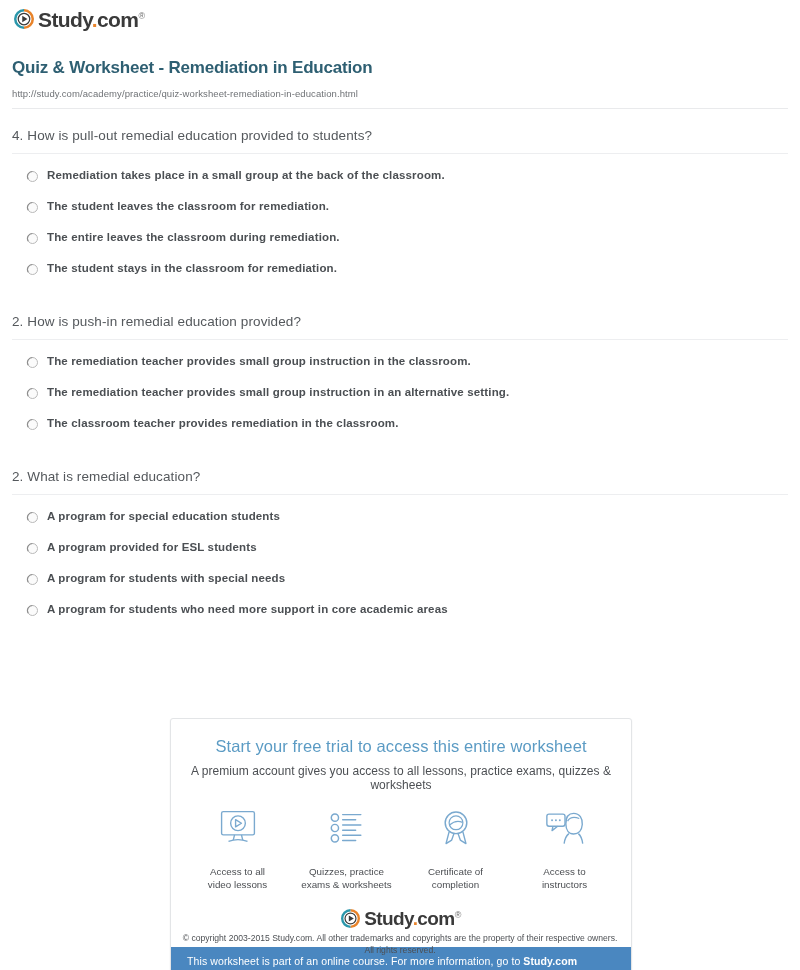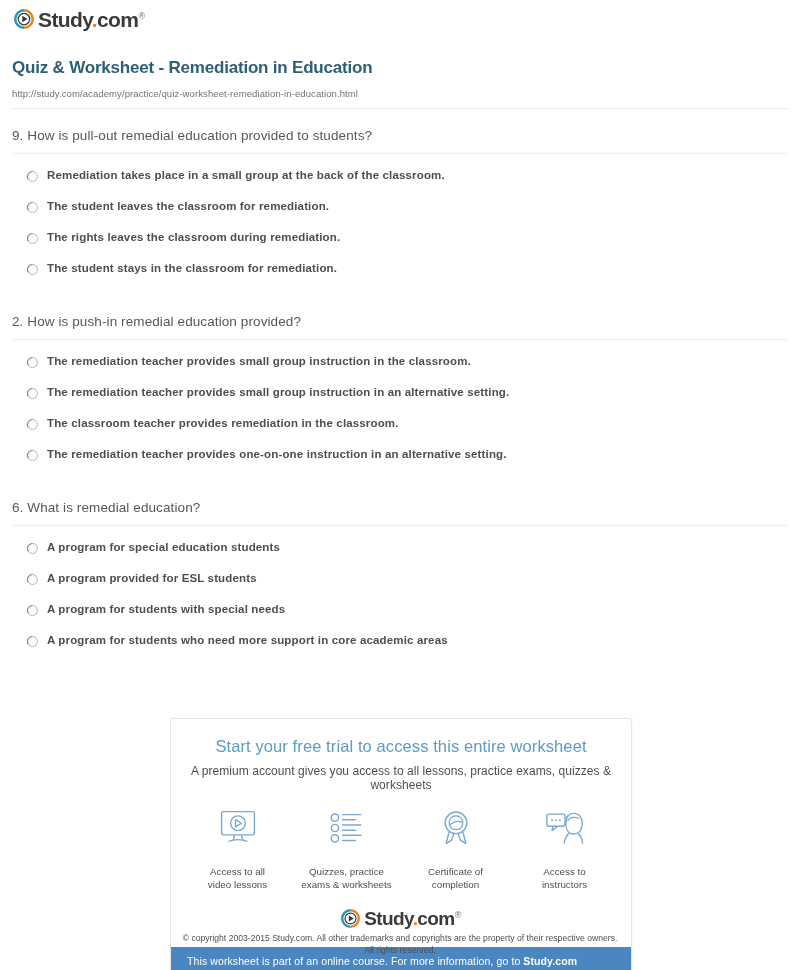--- a/index.html
+++ b/index.html
@@ -232,21 +232,21 @@
     <span class="logo-word"><span>Study</span><span class="dot">.</span><span>com</span><span class="tm">®</span></span>
   </div>
 
   <div class="title">Quiz &amp; Worksheet - Remediation in Education</div>
   <div class="url">http://study.com/academy/practice/quiz-worksheet-remediation-in-education.html</div>
   <div class="header-rule"></div>
 
   <div class="quiz">
 
     <div class="question-block">
-      <div class="question-text">9. How is pull-out remedial education provided to students?</div>
+      <div class="question-text">4. How is pull-out remedial education provided to students?</div>
       <div class="question-rule"></div>
       <div class="options">
         <div class="option-row">
           <span class="radio">
             <svg viewBox="0 0 13 13" width="13" height="13" aria-hidden="true">
               <circle cx="6.5" cy="6.5" r="5" fill="#fbfbfb" stroke="#b9b9b9" stroke-width="1"></circle>
               <path d="M6.5 1.5 A5 5 0 0 0 2.2 9.1" fill="none" stroke="#8e8e8e" stroke-width="1.2"></path>
             </svg>
           </span>
           <span class="option-label">Remediation takes place in a small group at the back of the classroom.</span>
@@ -260,21 +260,21 @@
           </span>
           <span class="option-label">The student leaves the classroom for remediation.</span>
         </div>
         <div class="option-row">
           <span class="radio">
             <svg viewBox="0 0 13 13" width="13" height="13" aria-hidden="true">
               <circle cx="6.5" cy="6.5" r="5" fill="#fbfbfb" stroke="#b9b9b9" stroke-width="1"></circle>
               <path d="M6.5 1.5 A5 5 0 0 0 2.2 9.1" fill="none" stroke="#8e8e8e" stroke-width="1.2"></path>
             </svg>
           </span>
-          <span class="option-label">The rights leaves the classroom during remediation.</span>
+          <span class="option-label">The entire leaves the classroom during remediation.</span>
         </div>
         <div class="option-row">
           <span class="radio">
             <svg viewBox="0 0 13 13" width="13" height="13" aria-hidden="true">
               <circle cx="6.5" cy="6.5" r="5" fill="#fbfbfb" stroke="#b9b9b9" stroke-width="1"></circle>
               <path d="M6.5 1.5 A5 5 0 0 0 2.2 9.1" fill="none" stroke="#8e8e8e" stroke-width="1.2"></path>
             </svg>
           </span>
           <span class="option-label">The student stays in the classroom for remediation.</span>
         </div>
@@ -305,34 +305,25 @@
         </div>
         <div class="option-row">
           <span class="radio">
             <svg viewBox="0 0 13 13" width="13" height="13" aria-hidden="true">
               <circle cx="6.5" cy="6.5" r="5" fill="#fbfbfb" stroke="#b9b9b9" stroke-width="1"></circle>
               <path d="M6.5 1.5 A5 5 0 0 0 2.2 9.1" fill="none" stroke="#8e8e8e" stroke-width="1.2"></path>
             </svg>
           </span>
           <span class="option-label">The classroom teacher provides remediation in the classroom.</span>
         </div>
-        <div class="option-row">
-          <span class="radio">
-            <svg viewBox="0 0 13 13" width="13" height="13" aria-hidden="true">
-              <circle cx="6.5" cy="6.5" r="5" fill="#fbfbfb" stroke="#b9b9b9" stroke-width="1"></circle>
-              <path d="M6.5 1.5 A5 5 0 0 0 2.2 9.1" fill="none" stroke="#8e8e8e" stroke-width="1.2"></path>
-            </svg>
-          </span>
-          <span class="option-label">The remediation teacher provides one-on-one instruction in an alternative setting.</span>
-        </div>
       </div>
     </div>
 
     <div class="question-block">
-      <div class="question-text">6. What is remedial education?</div>
+      <div class="question-text">2. What is remedial education?</div>
       <div class="question-rule"></div>
       <div class="options">
         <div class="option-row">
           <span class="radio">
             <svg viewBox="0 0 13 13" width="13" height="13" aria-hidden="true">
               <circle cx="6.5" cy="6.5" r="5" fill="#fbfbfb" stroke="#b9b9b9" stroke-width="1"></circle>
               <path d="M6.5 1.5 A5 5 0 0 0 2.2 9.1" fill="none" stroke="#8e8e8e" stroke-width="1.2"></path>
             </svg>
           </span>
           <span class="option-label">A program for special education students</span>

